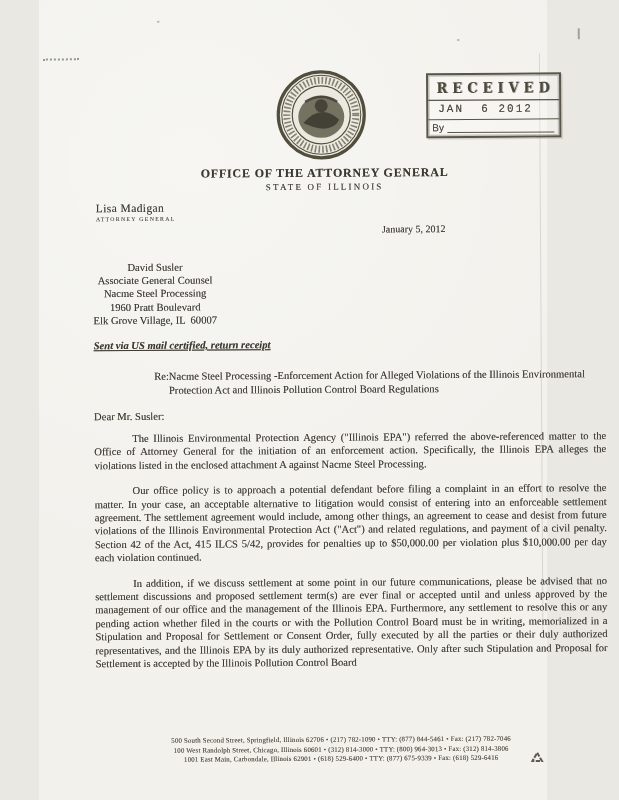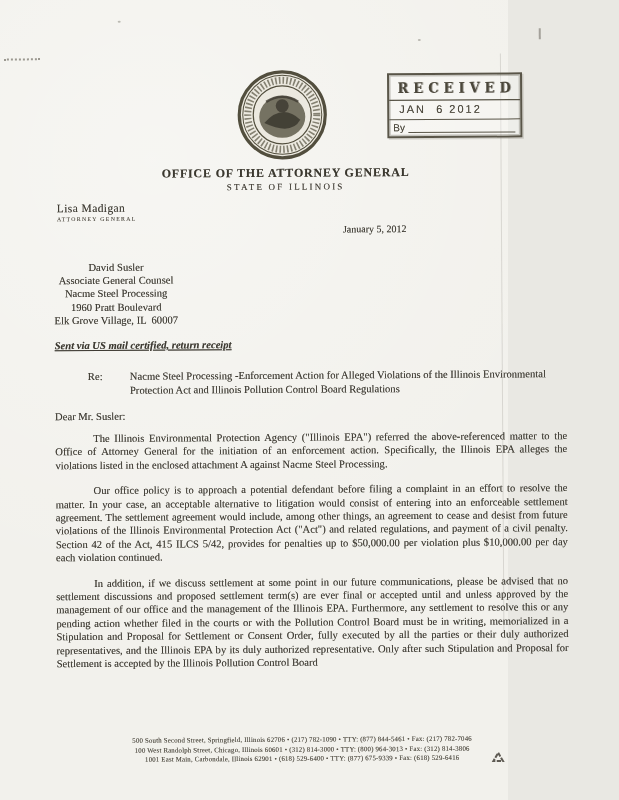--- a/index.html
+++ b/index.html
@@ -8,41 +8,42 @@
     background: #e9e8e3;
     font-family: "Liberation Serif", serif;
   }
   .page {
     position: relative; width: 508px; height: 800px;
     background:
       radial-gradient(circle at 30% 20%, rgba(255,255,255,.35), rgba(0,0,0,0) 60%),
       #f2f1ec;
     color: #3e3b33;
     text-shadow: 0 0 0.6px rgba(62,59,51,0.55);
+    margin-left: 39px;
   }
   .scan-tilt { position: absolute; inset: 0; transform: rotate(-0.35deg); transform-origin: 50% 50%; }
 
   
   .artifact-dashes { position: absolute; left: 6px; top: 57px; width: 36px; height: 0;
     border-top: 2px dotted rgba(80,76,66,.55); }
   .artifact-vline { position: absolute; right: 5px; top: 55px; width: 1px; height: 580px;
     background: rgba(80,76,66,.16); }
   .artifact-tick { position: absolute; left: 541px; top: 30px; width: 1.5px; height: 11px;
     background: rgba(80,76,66,.45); }
   .artifact-speck { position: absolute; width: 3px; height: 2px; background: rgba(80,76,66,.35); border-radius: 50%; }
 
   
   .stamp { position: absolute; left: 389px; top: 74px; width: 131px;
     border: 2px solid #595548; box-shadow: inset 0 0 0 1.5px rgba(89,85,72,.3), 1.5px 1.5px 0 rgba(89,85,72,.2);
     color: #4b473b; background: rgba(255,255,255,.25); }
   .stamp-word { font-family: "DejaVu Serif", serif; font-weight: bold; font-size: 13px;
     letter-spacing: 5px; text-align: center; padding: 4px 0 3px 4px;
     border-bottom: 1.5px solid #595548; transform: scaleY(1.12); transform-origin: top;
     text-shadow: 1px 0 0 rgba(75,71,59,.45); }
-  .stamp-date { font-family: Liberation Sans, sans-serif; font-size: 11px; letter-spacing: 2px;
+  .stamp-date { font-family: Liberation Mono, monospace; font-size: 11px; letter-spacing: 2px;
     padding: 5px 4px 4px 10px; white-space: pre; border-bottom: 1.2px solid #595548; }
   .stamp-by { display: flex; align-items: flex-start; padding: 2px 5px 3px 4px; font-size: 10px;
     font-family: "Liberation Sans", sans-serif; }
   .stamp-by-line { flex: 1; height: 10px; border-bottom: 1.3px solid #595548; margin-left: 3px; }
 
   
   .seal { position: absolute; left: 238px; top: 69px; width: 92px; height: 92px; opacity: .92; }
 
   
   .office-title { position: absolute; top: 166px; left: 0; width: 574px; text-align: center;
@@ -55,21 +56,21 @@
   .letter-date { position: absolute; left: 344px; top: 224px; font-size: 10px; }
 
   
   .recipient { position: absolute; left: 55px; top: 260px; font-size: 10.6px; line-height: 13.2px; text-align: center; }
   .recipient div { white-space: pre; }
 
   .delivery-note { position: absolute; left: 55px; top: 339px; font-size: 10.6px;
     font-weight: bold; font-style: italic; text-decoration: underline; }
 
   .re-block { position: absolute; left: 55px; top: 369px; display: flex; font-size: 10.6px; line-height: 13.6px; }
-  .re-label { margin-left: 33px; width: 42px; flex: none; }
+  .re-label { margin-left: 33px; width: 42px; flex: none; text-align: right; }
   .re-text { width: 436px; }
 
   .salutation { position: absolute; left: 55px; top: 410px; font-size: 10.6px; }
 
   .body-paragraphs { position: absolute; left: 55px; top: 431px; width: 512px;
     font-size: 10.6px; line-height: 13.4px; text-align: justify; }
   .body-paragraphs p { margin: 0 0 12px; text-indent: 38px; }
 
   
   .footer { position: absolute; left: 0; top: 735px; width: 600px; text-align: center;

